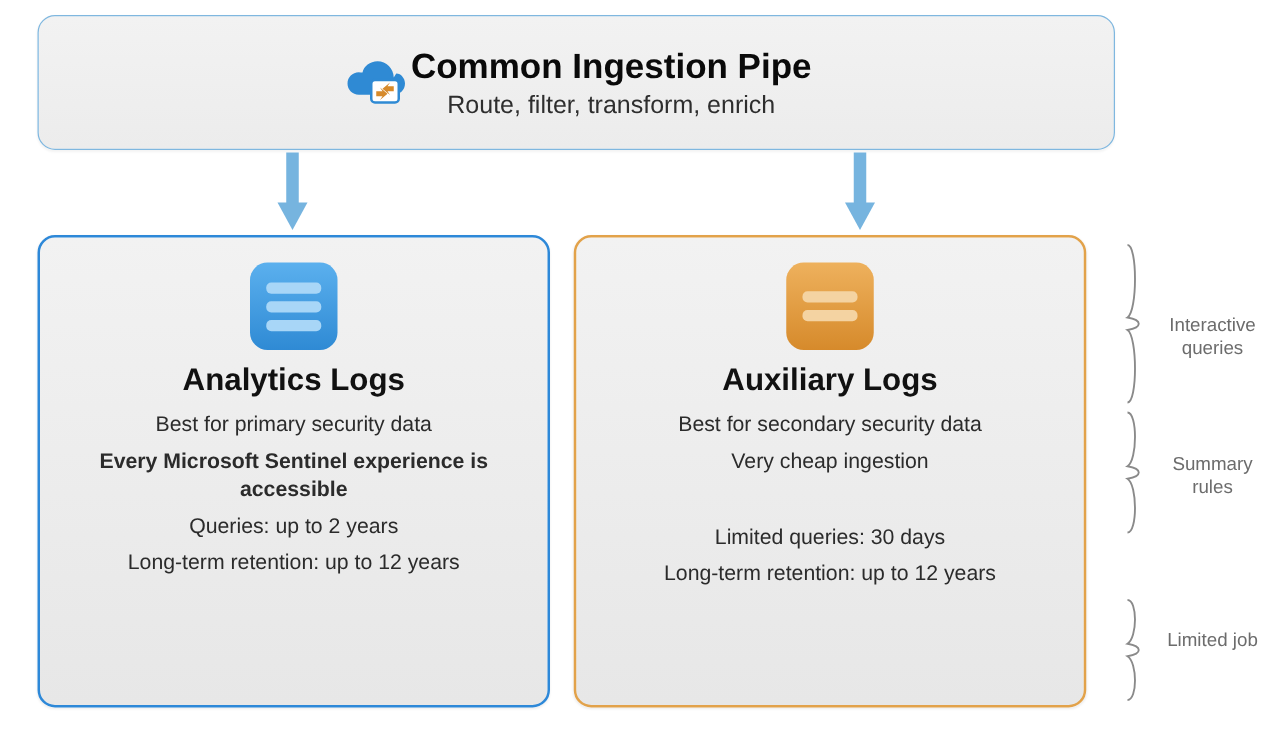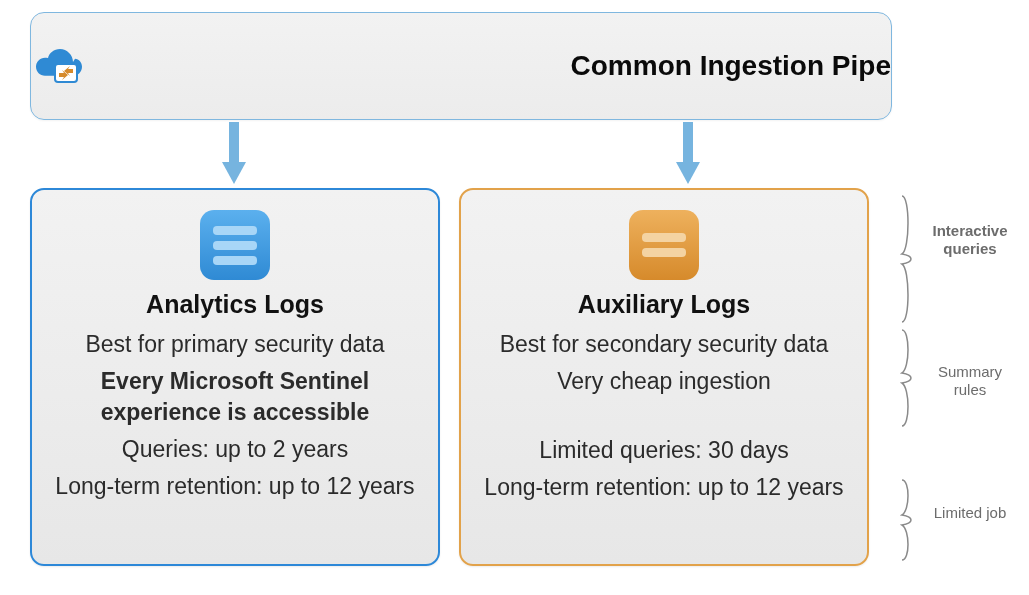--- a/index.html
+++ b/index.html
@@ -8,21 +8,21 @@
 
   .top-box {
     position: absolute;
     left: 30px; top: 12px;
     width: 862px; height: 108px;
     border: 1.5px solid #7fb7df;
     border-radius: 14px;
     background: linear-gradient(#f2f2f2, #ececec);
     display: flex;
     align-items: center;
-    justify-content: space-between;
+    justify-content: center;
     box-shadow: 0 1px 2px rgba(0,0,0,0.05);
   }
   .cloud-icon { flex: 0 0 auto; }
   .top-text { text-align: center; }
   .top-title { font-size: 28px; font-weight: 800; color: #0a0a0a; }
   .top-sub { font-size: 20px; color: #2e2e2e; margin-top: 4px; }
 
   .arrow {
     position: absolute;
     width: 24px; height: 68px;
@@ -50,21 +50,21 @@
   .card.right { left: 459px; border: 2px solid #e2a24a; }
 
   .card-icon { margin: 4px auto 10px; width: 70px; height: 70px; border-radius: 14px; display:flex; flex-direction:column; align-items:center; justify-content:center; gap:6px; }
   .card-icon.blue { background: linear-gradient(#5bb0ee, #2f8ad4); }
   .card-icon.orange { background: linear-gradient(#eeb15d, #d68a2b); }
   .bar { width: 44px; height: 9px; border-radius: 4px; }
   .card-icon.blue .bar { background: #a8d6f7; }
   .card-icon.orange .bar { background: #f4d3a2; }
 
   .card-title { font-size: 25px; font-weight: 800; color: #111; margin-bottom: 10px; }
-  .card-line { font-size: 23px; color: #2b2b2b; margin: 6px 0; line-height: 1.35; }
+  .card-line { font-size: 17px; color: #2b2b2b; margin: 6px 0; line-height: 1.35; }
   .card-line.bold { font-weight: 700; }
   .card-small { font-size: 15px; color: #555; margin-top: -2px; }
 
   .spacer-line { height: 26px; }
 
   .annotations { position:absolute; left: 900px; top: 188px; width: 120px; height: 378px; font-size: 15px; color: #6c6c6c; }
   .brace { position:absolute; left: 0; width: 16px; }
   .ann-label { position:absolute; left: 22px; width: 96px; text-align: center; line-height: 1.2; }
 </style>
 </head>
@@ -76,20 +76,21 @@
     <span class="cloud-icon">
       <svg width="56" height="48" viewBox="0 0 56 48">
         <path d="M42 22c0-7-6-13-13-13-6 0-11 4-12 9-1 0-2-0.2-3-0.2-5 0-9 4-9 9s4 9 9 9h28c5 0 9-4 9-9 0-4-3-8-7-8z" fill="#2f8ad4"></path>
         <rect x="24" y="24" width="22" height="18" rx="3" fill="#fff" stroke="#2f8ad4" stroke-width="2"></rect>
         <path d="M28 33h5l-2-3 6 5-6 5 2-3h-5z" fill="#d68a2b"></path>
         <path d="M42 33h-5l2 3-6-5 6-5-2 3h5z" fill="#d68a2b"></path>
       </svg>
     </span>
     <div class="top-text">
       <div class="top-title">Common Ingestion Pipe</div>
+      <div class="top-sub">Route, filter, transform, enrich</div>
     </div>
   </div>
 
   <div class="arrow" style="left:222px; top:122px;">
     <div class="shaft"></div>
       <div class="head"></div>
   </div>
   <div class="arrow" style="left:676px; top:122px;">
     <div class="shaft"></div>
       <div class="head"></div>
@@ -118,21 +119,21 @@
     <div class="card-line">Very cheap ingestion</div>
     <div class="spacer-line"></div>
     <div class="card-line">Limited queries: 30 days</div>
     <div class="card-line">Long-term retention: up to 12 years</div>
   </div>
 
   <div class="annotations">
     <svg class="brace" style="top:6px; height:130px;" viewBox="0 0 16 130">
       <path d="M2 2 C10 2 10 55 2 60 C14 62 14 68 2 70 C10 75 10 128 2 128" fill="none" stroke="#8a8a8a" stroke-width="1.5"></path>
     </svg>
-    <div class="ann-label" style="top:34px;font-weight:bold;">Interactive queries</div>
+    <div class="ann-label" style="top:64px;">Interactive queries</div>
 
     <svg class="brace" style="top:140px; height:100px;" viewBox="0 0 16 100">
       <path d="M2 2 C10 2 10 40 2 45 C14 47 14 53 2 55 C10 60 10 98 2 98" fill="none" stroke="#8a8a8a" stroke-width="1.5"></path>
     </svg>
     <div class="ann-label" style="top:175px;">Summary rules</div>
 
     <svg class="brace" style="top:290px; height:84px;" viewBox="0 0 16 84">
       <path d="M2 2 C10 2 10 32 2 37 C14 39 14 45 2 47 C10 52 10 82 2 82" fill="none" stroke="#8a8a8a" stroke-width="1.5"></path>
     </svg>
     <div class="ann-label" style="top:316px;">Limited job</div>

